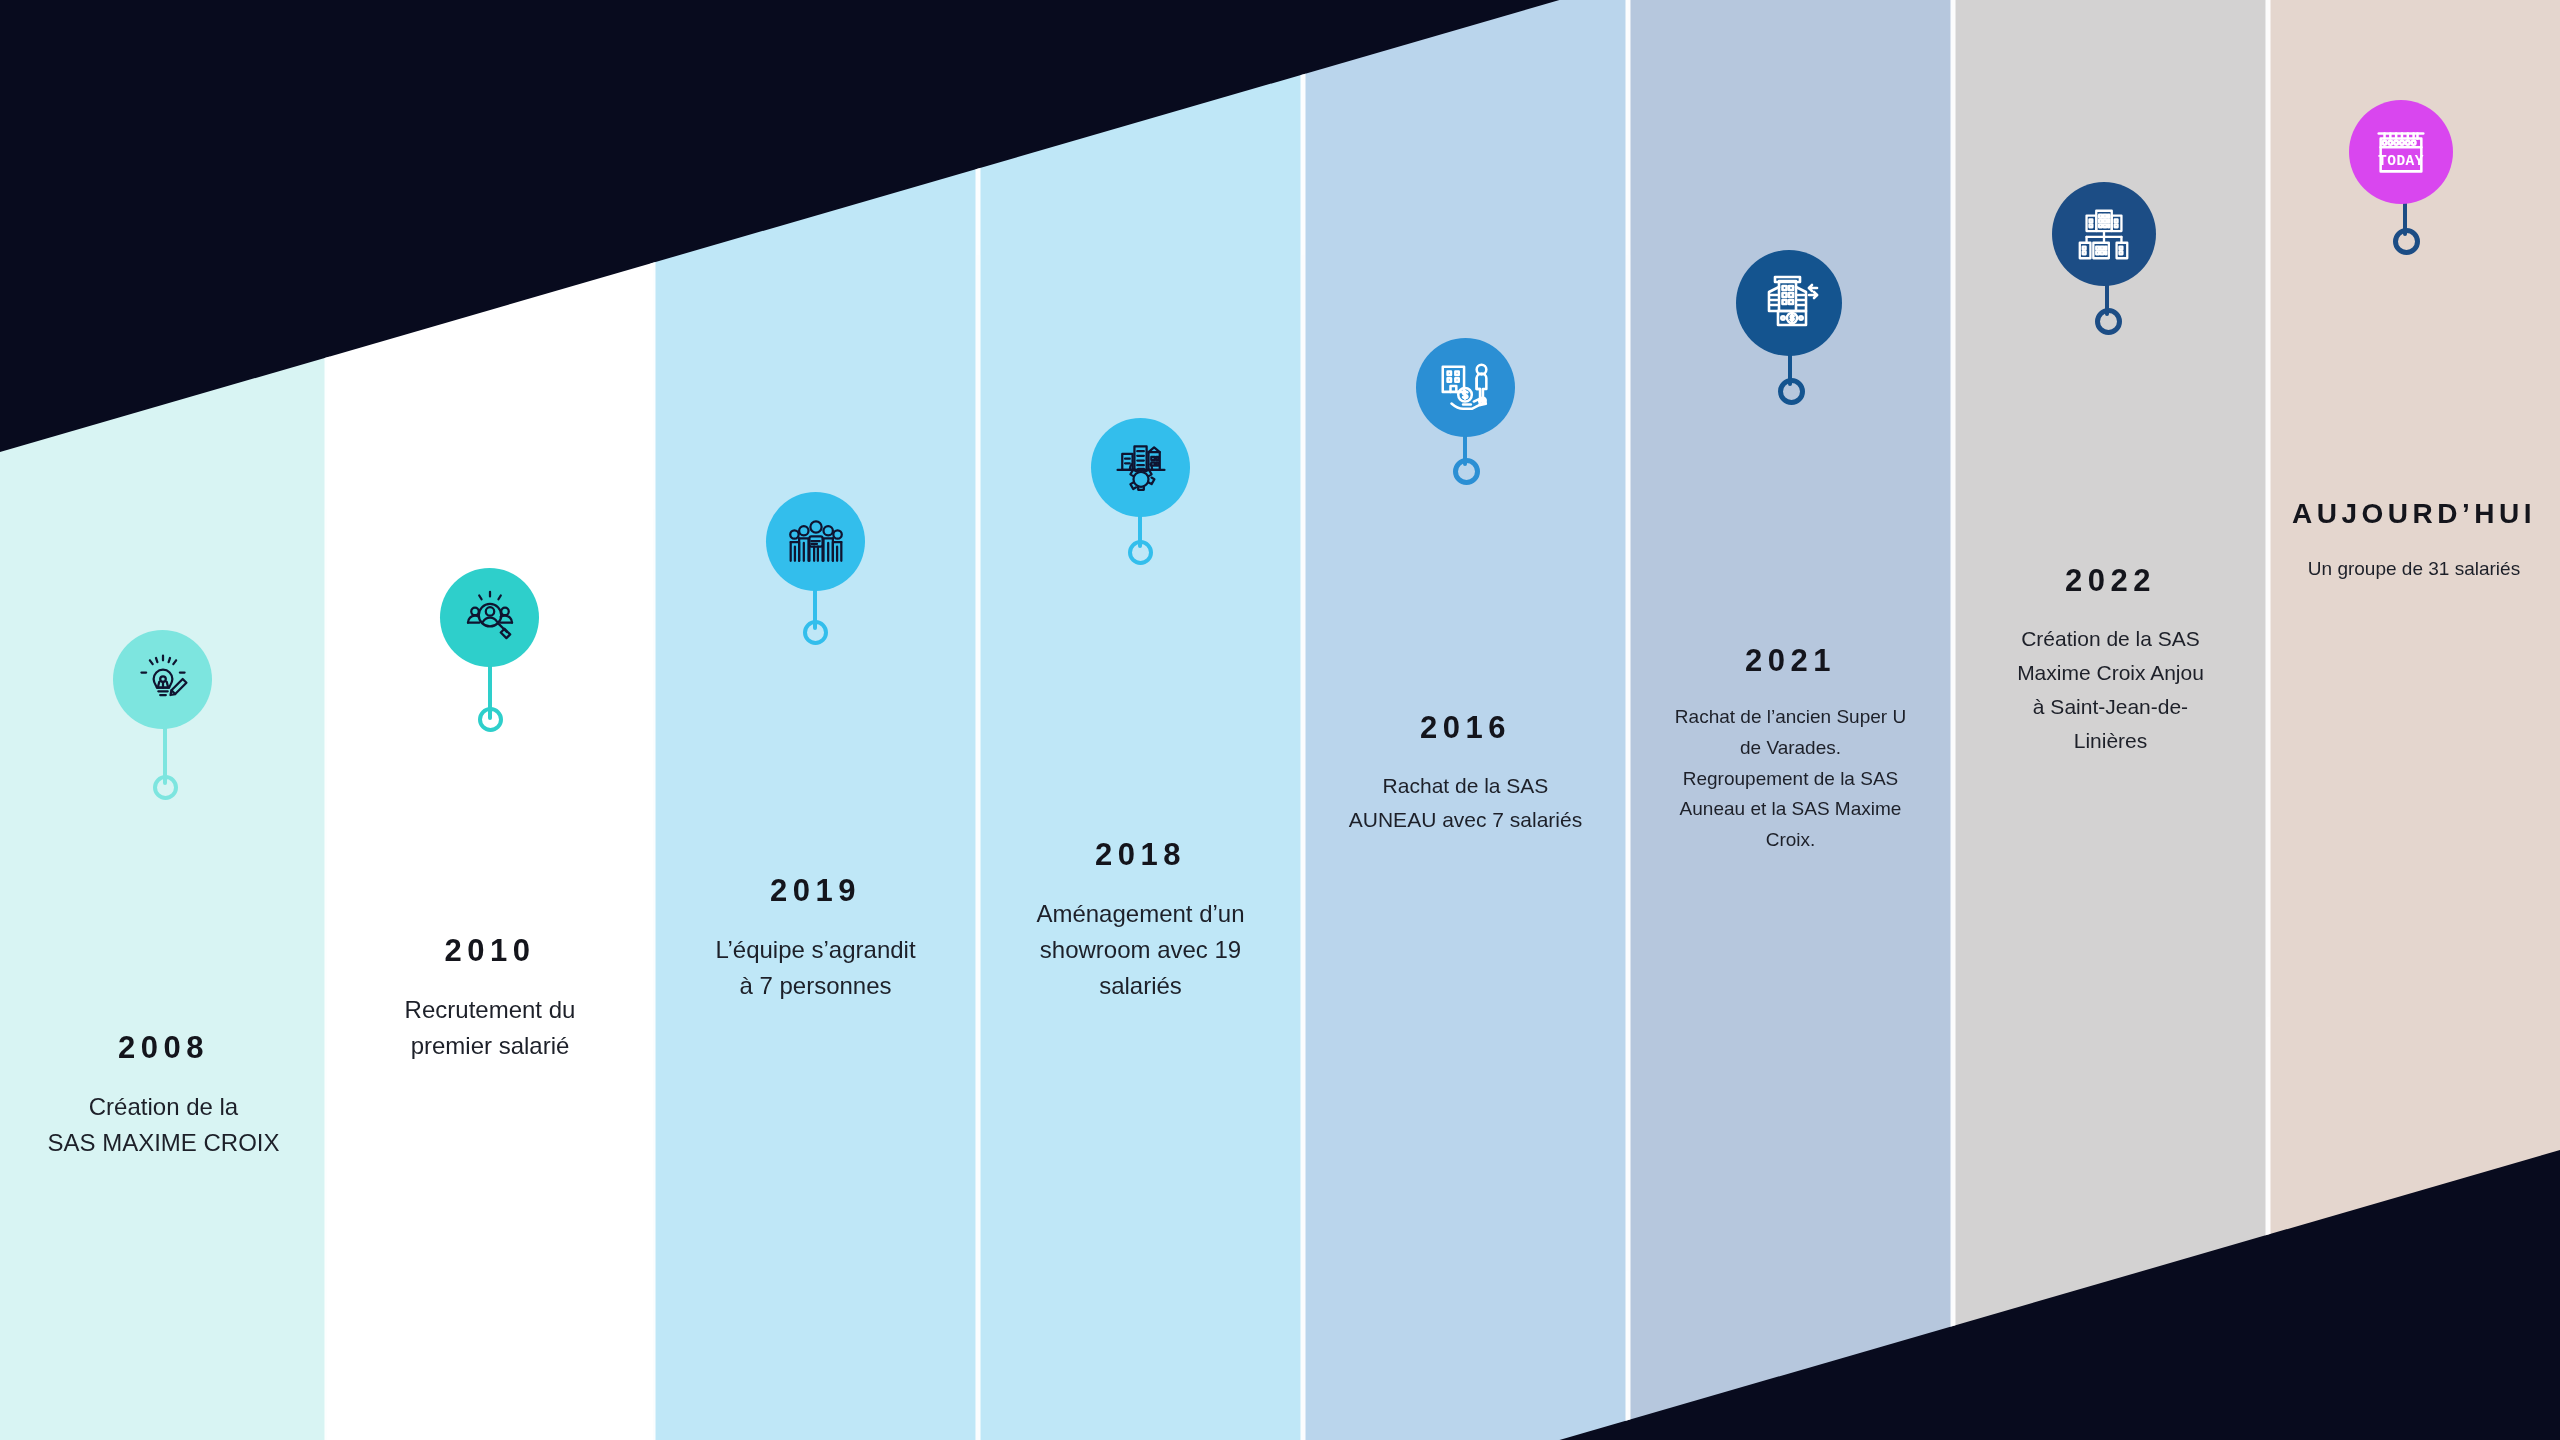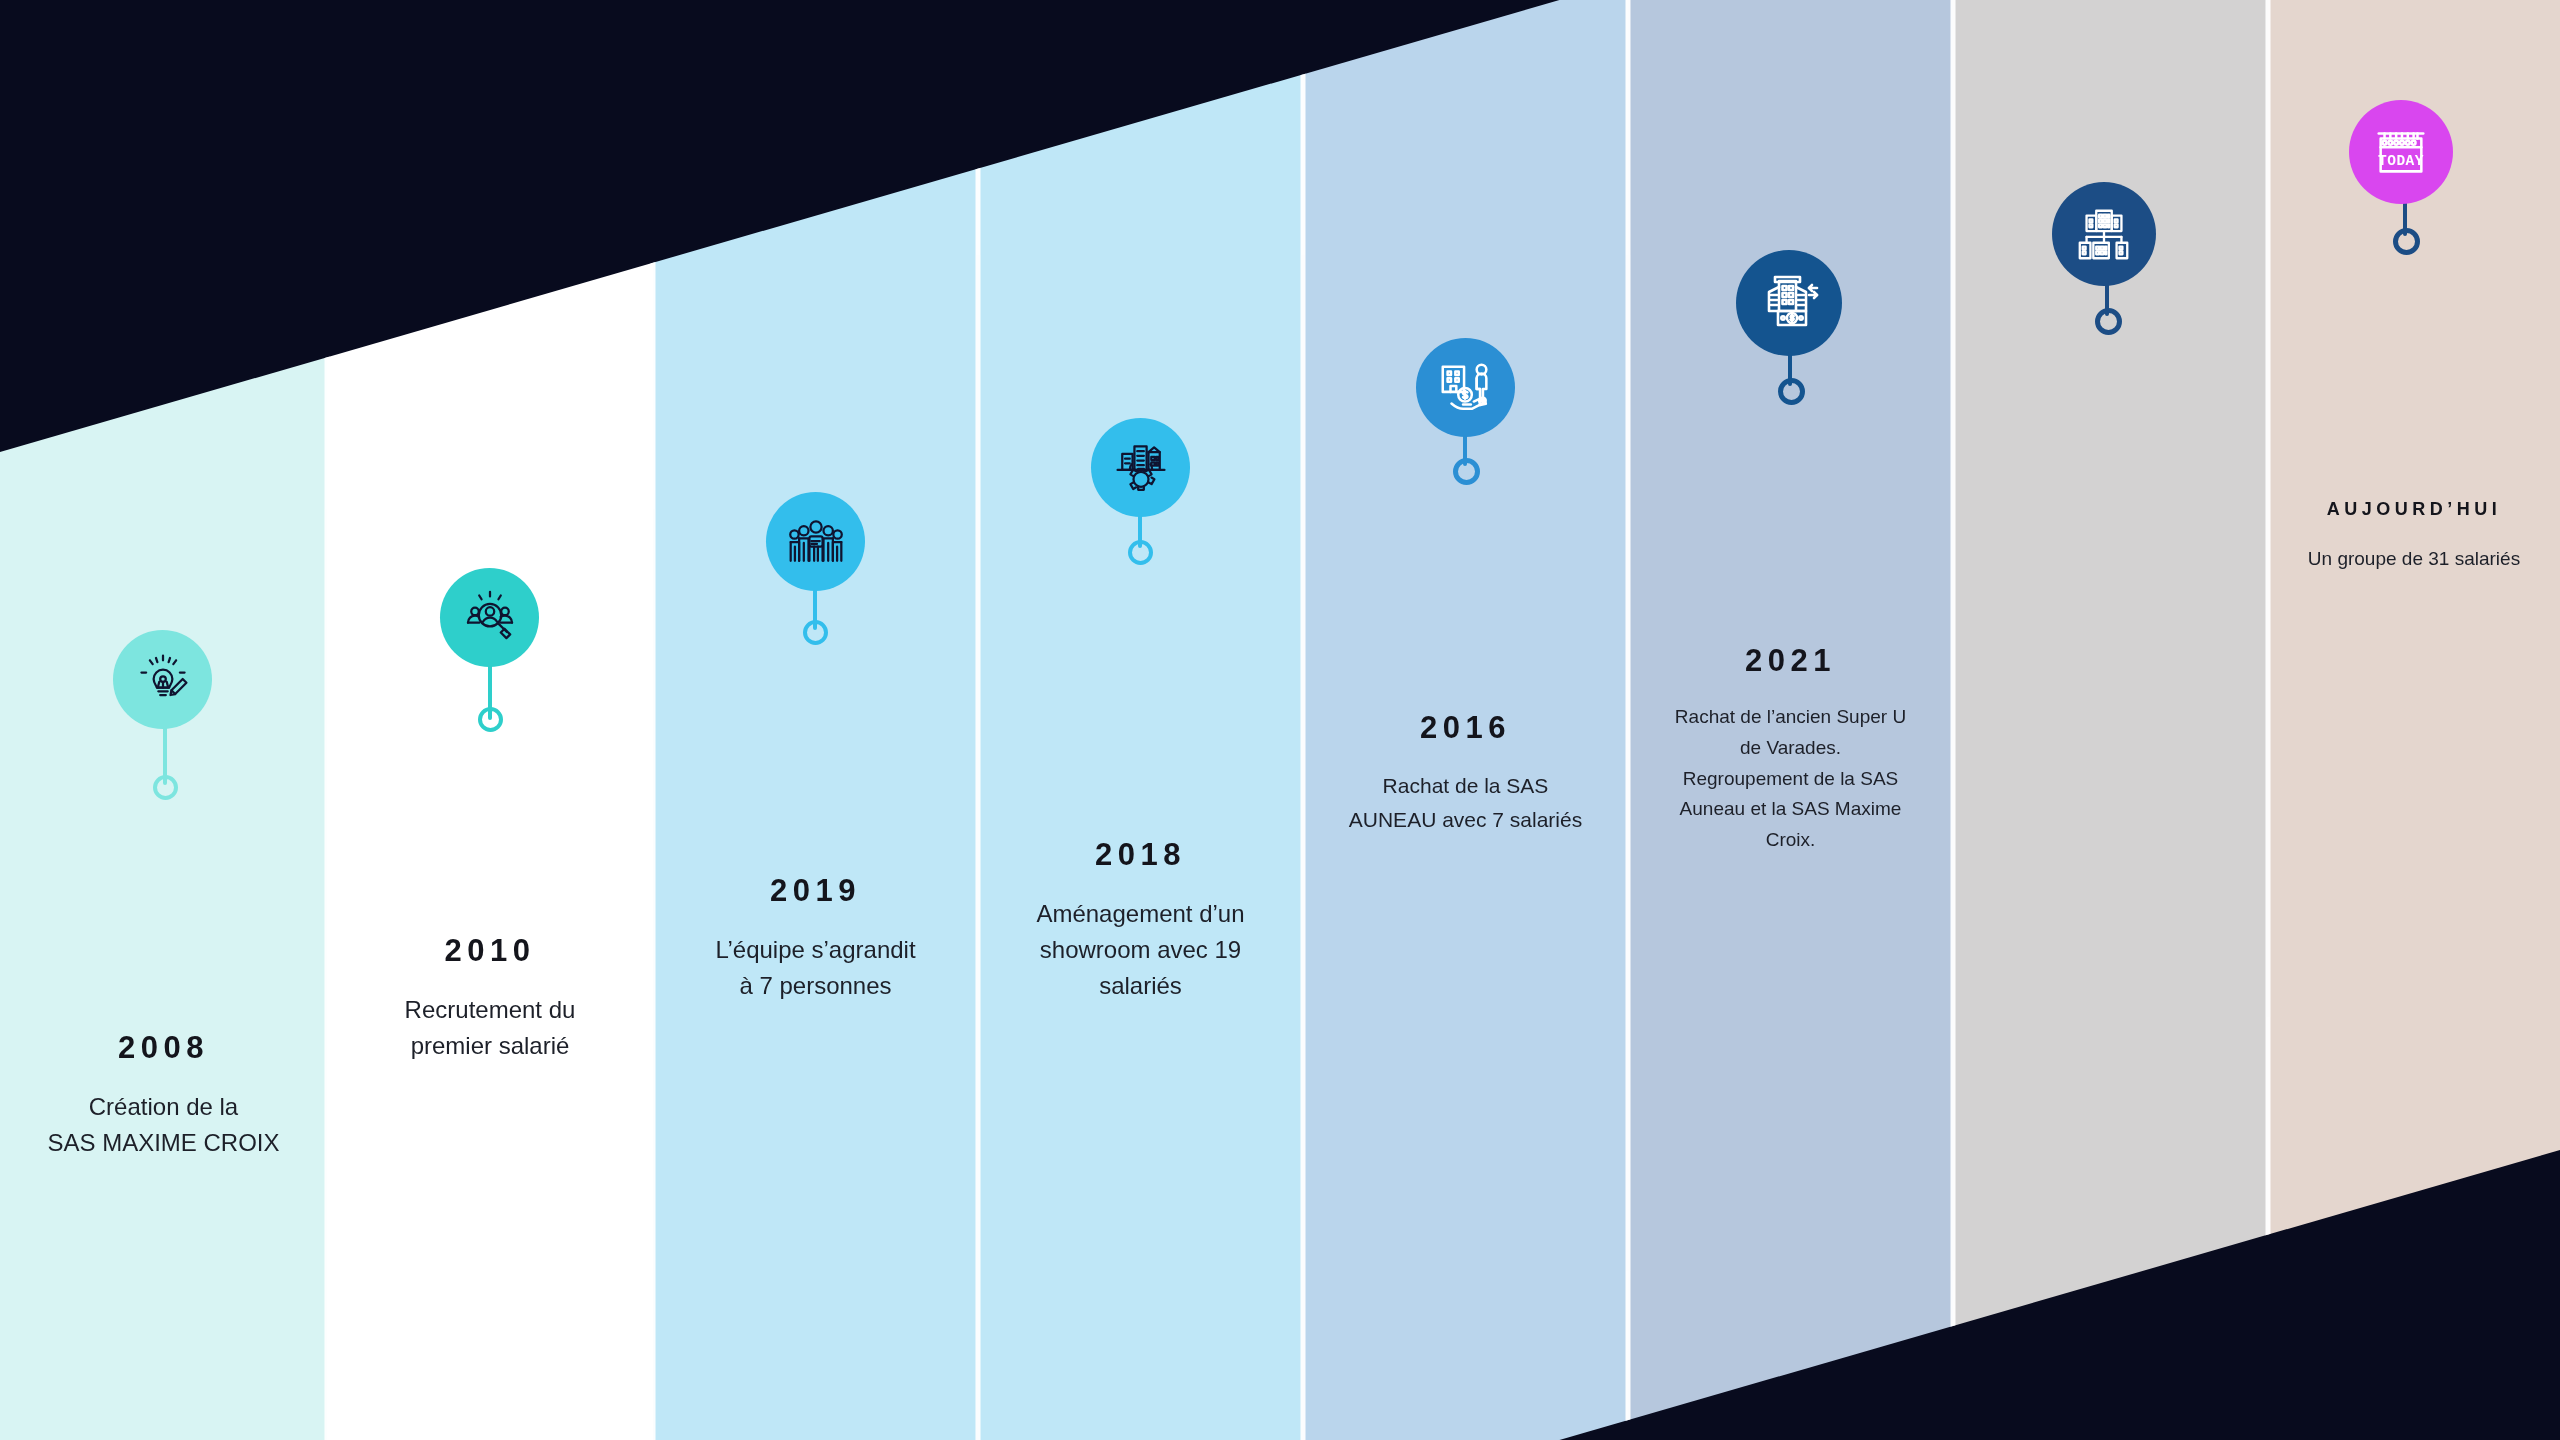--- a/index.html
+++ b/index.html
@@ -15,21 +15,21 @@
   .band-svg{position:absolute;left:0;top:0;width:2560px;height:1440px;}
 
   
   .cols{position:absolute;left:0;top:0;width:2560px;height:1440px;}
   .col{position:absolute;top:0;height:1440px;}
   .col .txtwrap{position:absolute;left:0;width:100%;text-align:center;}
   .year{
     font-size:31px;font-weight:bold;letter-spacing:5.5px;
     color:#14151c;margin:0 0 26px 0;line-height:1;
   }
-  .year.small{font-size:18px;letter-spacing:4.5px;}
+  .year.small{font-size:28px;letter-spacing:4.5px;}
   .desc{
     font-size:24px;line-height:1.5;color:#1d2029;margin:0;
     padding:0 18px;font-weight:400;
   }
   .desc.sm{font-size:21px;line-height:1.62;}
   .desc.xs{font-size:19px;line-height:1.62;}
 
   
   .marker{position:absolute;}
   .mcircle{
@@ -111,20 +111,26 @@
       </div>
     </div>
 
     <div class="col" style="left:1628px;width:325px">
       <div class="txtwrap" style="top:645px">
         <p class="year">2021</p>
         <p class="desc xs">Rachat de l’ancien Super U<br>de Varades.<br>Regroupement de la SAS<br>Auneau et la SAS Maxime<br>Croix.</p>
       </div>
     </div>
 
+    <div class="col" style="left:1953px;width:315px">
+      <div class="txtwrap" style="top:565px">
+        <p class="year">2022</p>
+        <p class="desc sm">Création de la SAS<br>Maxime Croix Anjou<br>à Saint-Jean-de-<br>Linières</p>
+      </div>
+    </div>
 
     <div class="col" style="left:2268px;width:292px">
       <div class="txtwrap" style="top:500px">
         <p class="year small">AUJOURD’HUI</p>
         <p class="desc xs">Un groupe de 31 salariés</p>
       </div>
     </div>
 
   </div>
 

